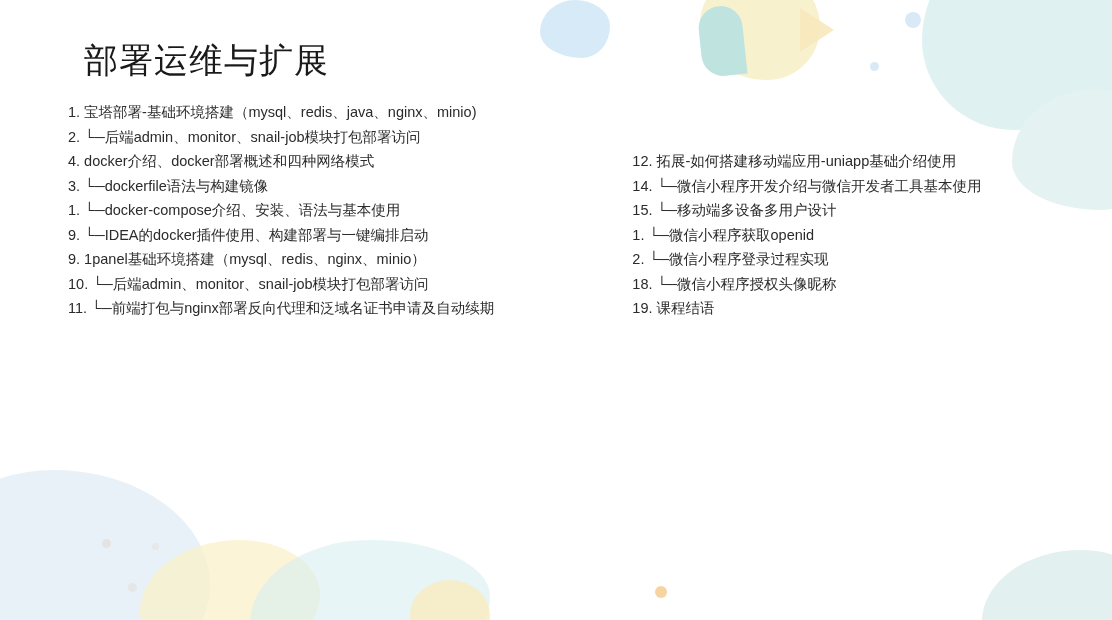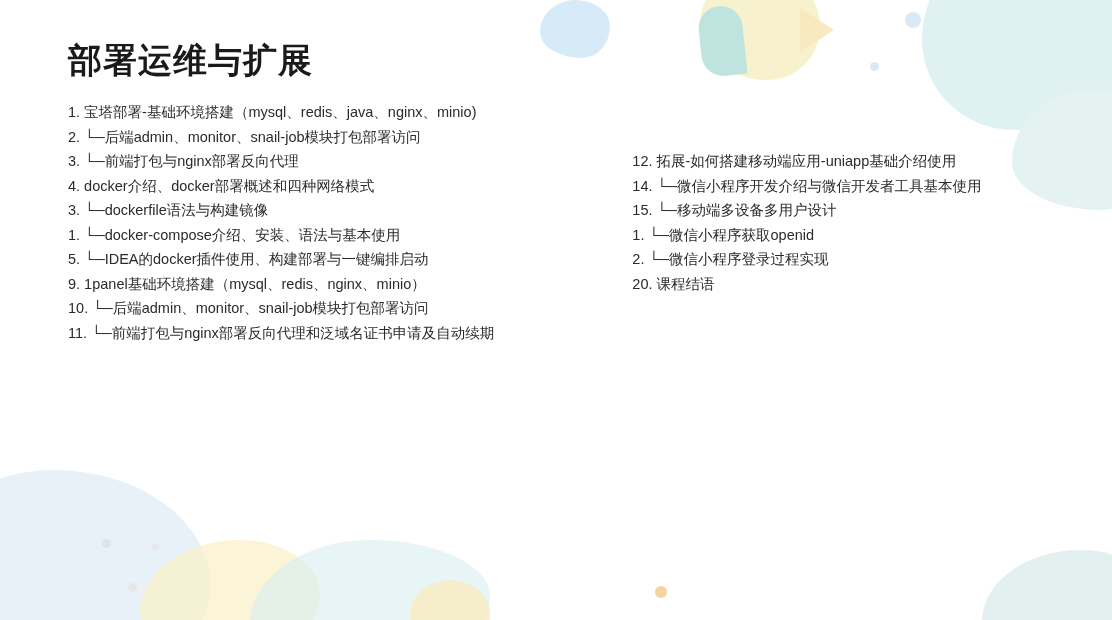--- a/index.html
+++ b/index.html
@@ -134,23 +134,23 @@
   .blob-br-teal {
     bottom: -60px; right: -50px;
     width: 180px; height: 130px;
     background: #e2f1ef;
     border-radius: 55% 45% 50% 50% / 55% 45% 55% 45%;
   }
   
   .title {
     position: absolute;
     top: 38px;
-    left: 68px;
+    left: 84px;
     font-size: 34px;
-    font-weight: bold;
+    font-weight: normal;
     color: #1a1a1a;
     letter-spacing: 1px;
   }
   .columns {
     position: absolute;
     top: 100px;
     left: 68px;
     width: 990px;
     display: flex;
     gap: 80px;
@@ -193,34 +193,34 @@
   <div class="deco dot-orange"></div>
   <div class="deco blob-br-teal"></div>
 
   <div class="title">部署运维与扩展</div>
 
   <div class="columns">
 
     <div class="col col-left">
       <div class="item">1. 宝塔部署-基础环境搭建（mysql、redis、java、nginx、minio)</div>
       <div class="item">2. └─后端admin、monitor、snail-job模块打包部署访问</div>
-      <div class="item">3. └─前端打包与nginx部署反向代理</div>
       <div class="item">4. docker介绍、docker部署概述和四种网络模式</div>
       <div class="item">3. └─dockerfile语法与构建镜像</div>
       <div class="item">1. └─docker-compose介绍、安装、语法与基本使用</div>
-      <div class="item">5. └─IDEA的docker插件使用、构建部署与一键编排启动</div>
+      <div class="item">9. └─IDEA的docker插件使用、构建部署与一键编排启动</div>
       <div class="item">9. 1panel基础环境搭建（mysql、redis、nginx、minio）</div>
       <div class="item">10. └─后端admin、monitor、snail-job模块打包部署访问</div>
       <div class="item">11. └─前端打包与nginx部署反向代理和泛域名证书申请及自动续期</div>
     </div>
 
     <div class="col col-right">
       <div class="spacer-right"></div>
       <div class="item">12. 拓展-如何搭建移动端应用-uniapp基础介绍使用</div>
       <div class="item">14. └─微信小程序开发介绍与微信开发者工具基本使用</div>
       <div class="item">15. └─移动端多设备多用户设计</div>
       <div class="item">1. └─微信小程序获取openid</div>
       <div class="item">2. └─微信小程序登录过程实现</div>
-      <div class="item">20. 课程结语</div>
+      <div class="item">18. └─微信小程序授权头像昵称</div>
+      <div class="item">19. 课程结语</div>
     </div>
 
   </div>
 </div>
 
 </body></html>

